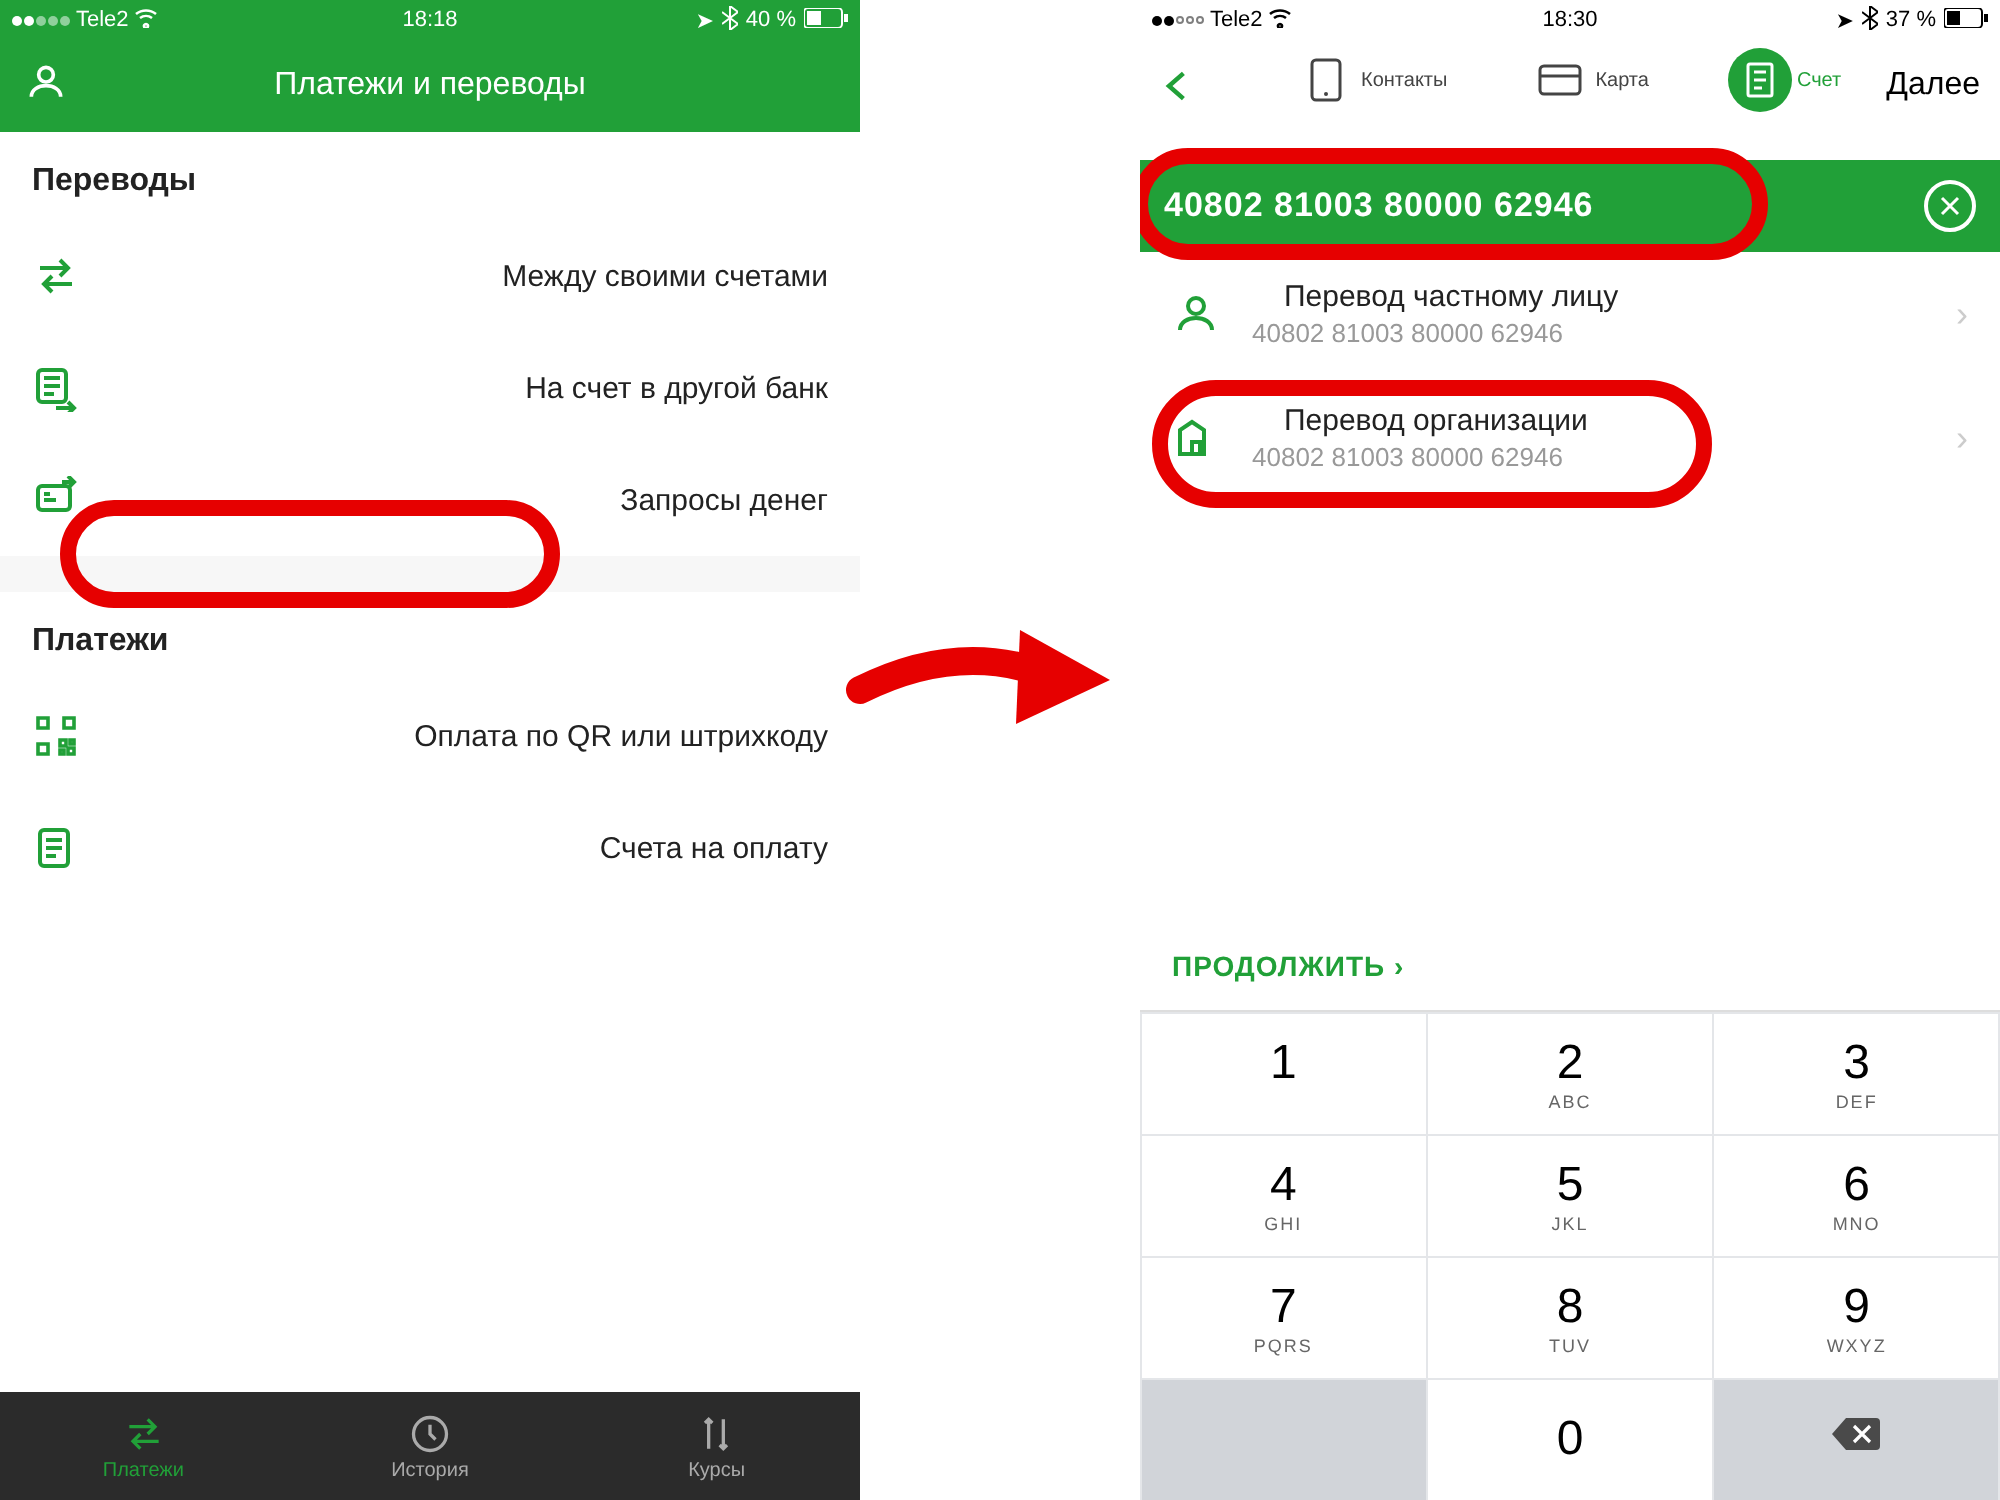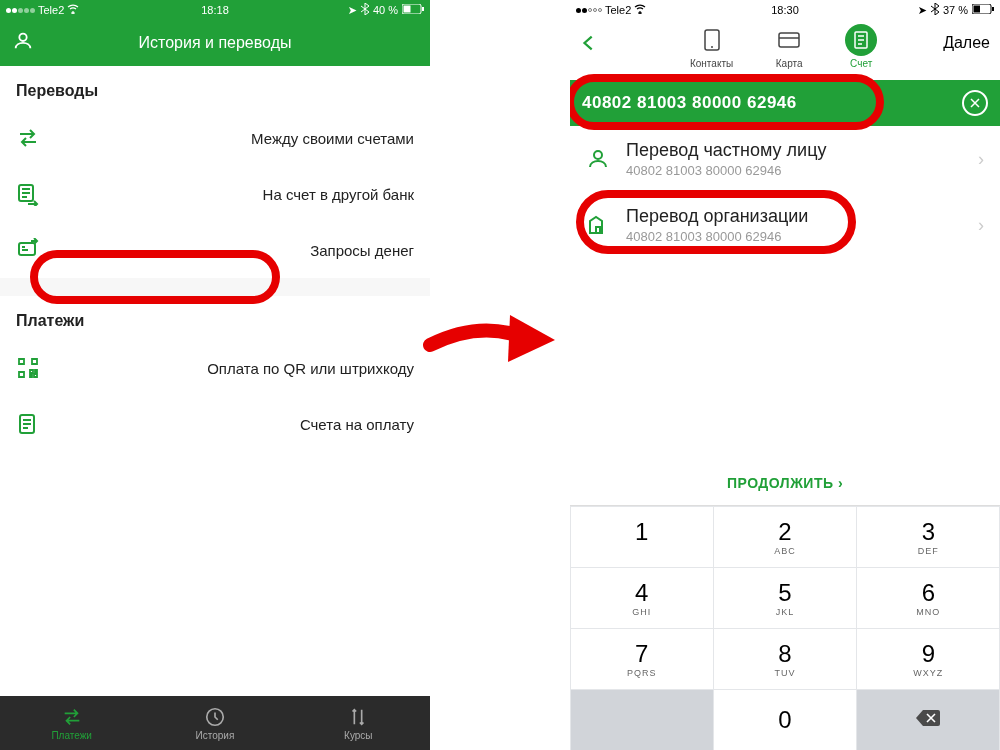--- a/index.html
+++ b/index.html
@@ -46,41 +46,41 @@
 
 .bottom-nav { position: absolute; bottom: 0; left: 0; right: 0; height: 54px; background: #2b2b2b; display: flex; }
 .bn-item { flex: 1; display: flex; flex-direction: column; align-items: center; justify-content: center; gap: 2px; color: #aaa; font-size: 10px; }
 .bn-item.active { color: #21a038; }
 .bn-item svg { width: 22px; height: 22px; }
 
 
 .hdr-white { height: 60px; display: flex; align-items: flex-start; padding: 4px 10px 0; }
 .hdr-back { width: 28px; padding-top: 10px; }
 .hdr-tabs { flex: 1; display: flex; justify-content: center; gap: 24px; }
-.tab { display: flex; flex-direction: column; align-items: center; gap: 2px; font-size: 10px; color: #444; margin-left: 16px; }
+.tab { display: flex; align-items: center; gap: 2px; font-size: 10px; color: #444; margin-left: 16px; }
 .tab-ico { width: 32px; height: 32px; border-radius: 50%; display: flex; align-items: center; justify-content: center; }
 .tab-ico.active { background: #21a038; }
 .tab.active .tab-label { color: #21a038; }
 .hdr-next { padding-top: 10px; font-size: 16px; color: #000; }
 
 
 .acct-row { height: 46px; background: #21a038; color: #fff; display: flex; align-items: center; padding: 0 12px; margin: 0; }
 .acct-val { flex: 1; font-size: 17px; font-weight: 600; letter-spacing: .5px; }
 .acct-close { width: 26px; height: 26px; border: 2px solid #fff; border-radius: 50%; display: flex; align-items: center; justify-content: center; }
 
 
 .res-row { display: flex; align-items: center; padding: 14px 16px; }
 .res-ico { width: 40px; display: flex; align-items: center; }
 .res-body { flex: 1; }
-.res-t1 { font-size: 18px; color: #222; }
+.res-t1 { font-size: 15px; color: #222; margin-left: 16px; }
 .res-t2 { font-size: 13px; color: #999; margin-top: 2px; }
 .res-chev { color: #ccc; font-size: 18px; }
 
 
-.continue { text-align: center; padding: 14px 16px; color: #21a038; font-size: 14px; font-weight: 600; letter-spacing: .5px; }
+.continue { text-align: left; padding: 14px 16px; color: #21a038; font-size: 14px; font-weight: 600; letter-spacing: .5px; }
 
 
 .keypad { border-top: 1px solid #ddd; background: #e4e6e9; }
 .kprow { display: flex; }
 .key { flex: 1; height: 60px; background: #fff; margin: .5px; display: flex; flex-direction: column; align-items: center; justify-content: center; }
 .key-n { font-size: 24px; color: #000; font-weight: 300; }
 .key-l { font-size: 9px; color: #666; letter-spacing: 1px; }
 .key-empty { background: #d1d4d9; }
 .key-del { background: #d1d4d9; }
 
@@ -125,21 +125,21 @@
     </div>
   </div>
 
   <div class="hdr-green">
     <span class="hdr-icon">
       <svg width="22" height="22" viewBox="0 0 24 24">
           <circle cx="12" cy="8" r="4" stroke="#fff" stroke-width="2" fill="none"></circle>
           <path d="M4 20c0-4 4-6 8-6s8 2 8 6" stroke="#fff" stroke-width="2" fill="none"></path>
         </svg>
     </span>
-    <span class="hdr-title">История и переводы</span>
+    <span class="hdr-title">Платежи и переводы</span>
     <span class="hdr-icon"></span>
   </div>
 
   <div class="content">
     <div class="section-h">Переводы</div>
 
     <div class="row">
       <span class="row-ico">
         <svg viewBox="0 0 24 24">
             <path d="M4 8h14m-4-4 4 4-4 4M20 16H6m4 4-4-4 4-4" stroke="#21a038" stroke-width="2" fill="none"></path>

